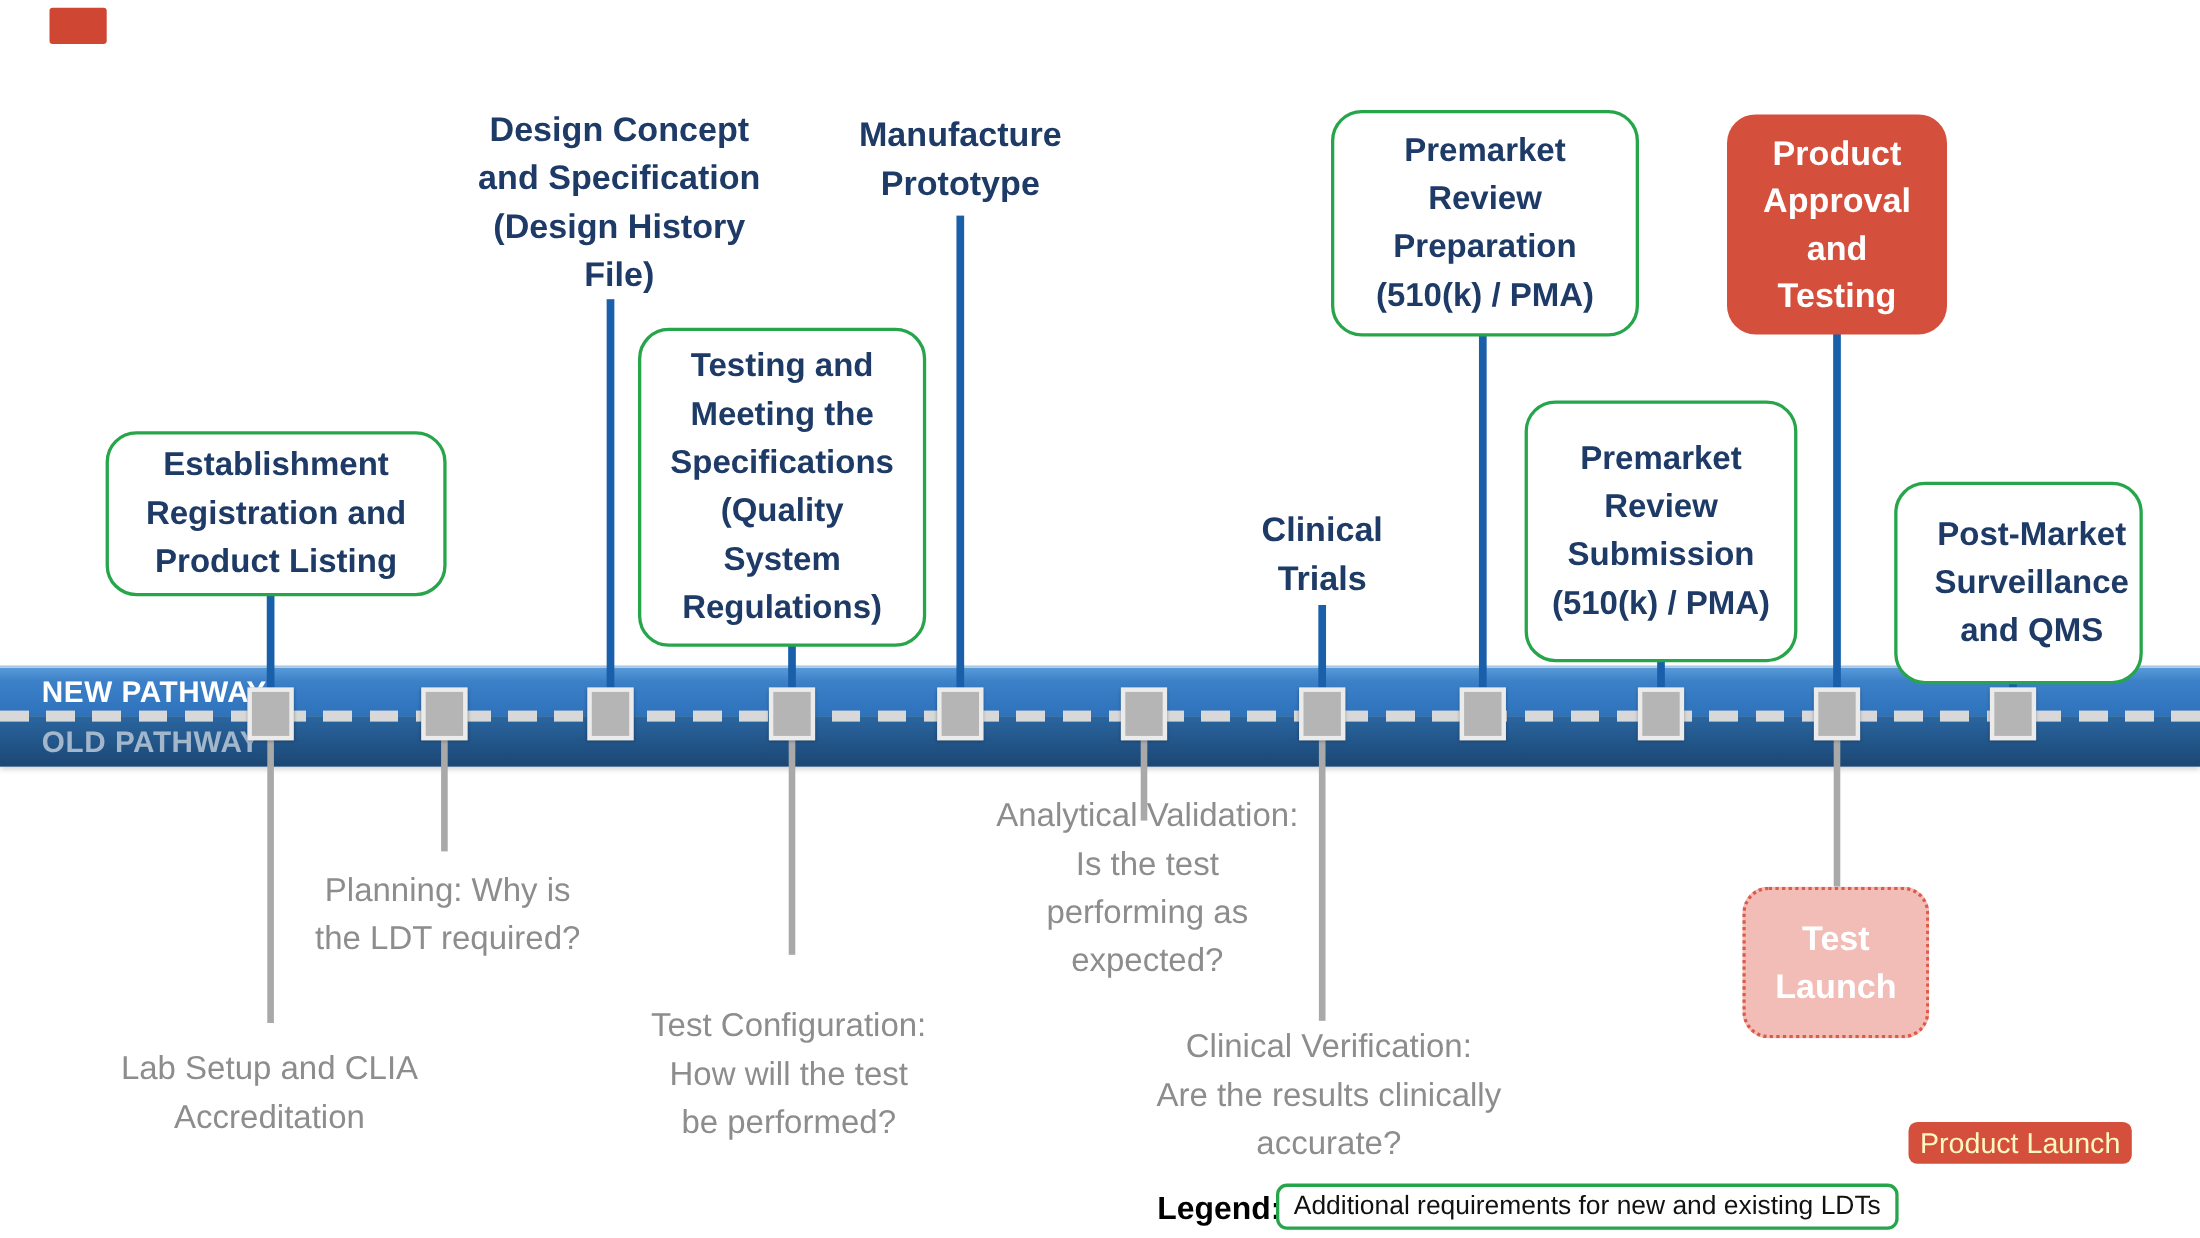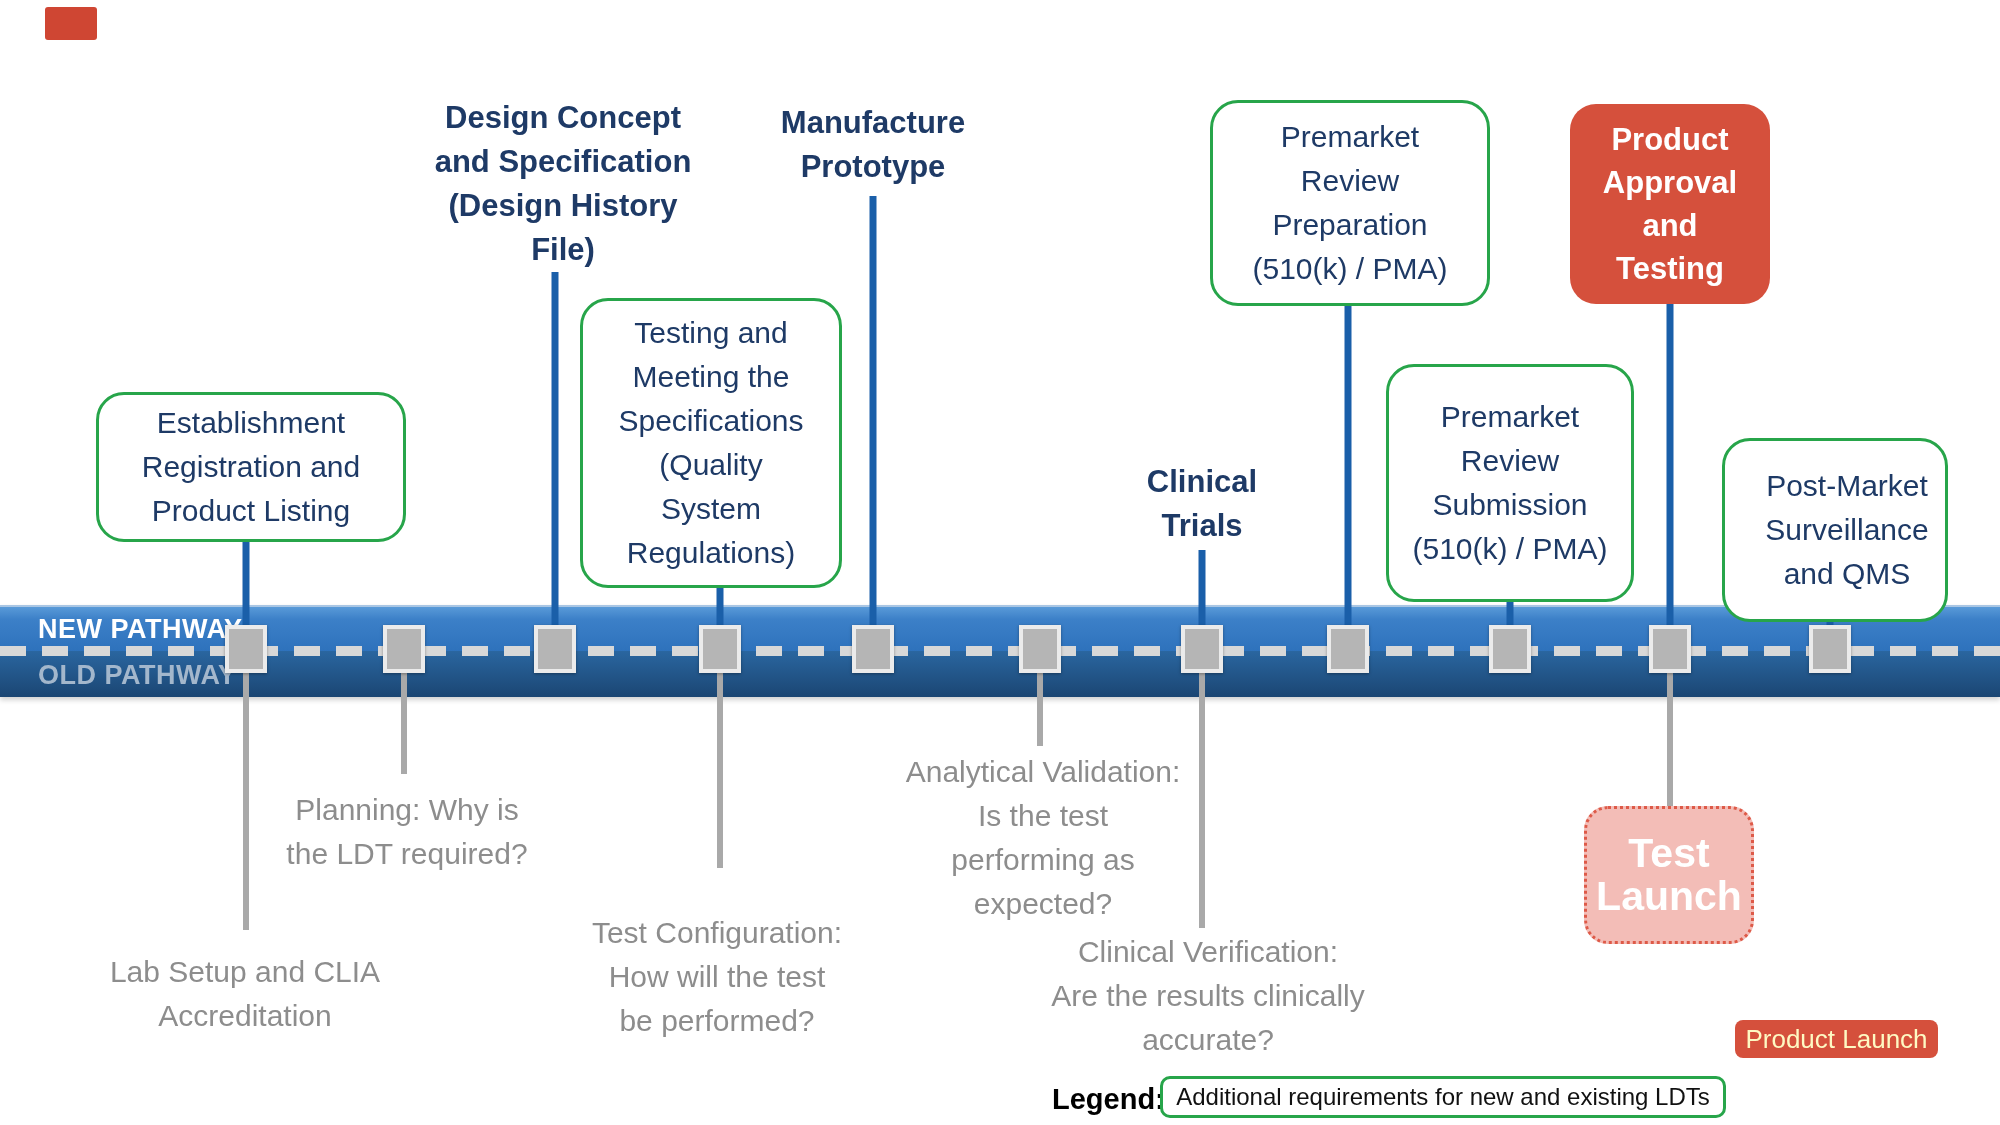--- a/index.html
+++ b/index.html
@@ -30,29 +30,29 @@
   .vline{position:absolute;transform:translateX(-50%);}
   .vline.blue{width:7px;background:#1a5fa9;}
   .vline.gray{width:6px;background:#a9a9a9;}
 
   
   .toplabel{position:absolute;color:#1e3a66;font-weight:600;font-size:31px;
         line-height:44px;text-align:center;white-space:pre-line;}
   .botlabel{position:absolute;color:#8d8d8d;font-weight:400;font-size:30px;
         line-height:44px;text-align:center;white-space:pre-line;}
   .gbox{position:absolute;background:#fff;border:3px solid #27a54a;border-radius:28px;
-        color:#1e3a66;font-weight:400;font-size:30px;line-height:44px;text-align:center;
+        color:#1e3a66;font-weight:700;font-size:30px;line-height:44px;text-align:center;
         white-space:pre-line;display:flex;align-items:center;justify-content:center;
         box-sizing:border-box;}
   .redbox{position:absolute;background:#d5503c;border-radius:26px;color:#fff;
         font-weight:700;font-size:31px;line-height:43px;text-align:center;
         white-space:pre-line;display:flex;align-items:center;justify-content:center;
         box-sizing:border-box;}
   .pinkbox{position:absolute;background:#f3bdb7;border:3px dotted #de5a48;border-radius:24px;
-        color:#fff;font-weight:700;font-size:41px;line-height:43px;text-align:center;
+        color:#fff;font-weight:700;font-size:31px;line-height:43px;text-align:center;
         white-space:pre-line;display:flex;align-items:center;justify-content:center;
         box-sizing:border-box;}
 
   
   .legend-title{position:absolute;left:1052px;top:1083px;color:#000;
         font-weight:700;font-size:29px;}
   .legend-green{position:absolute;left:1160px;top:1076px;width:566px;height:42px;
         background:#fff;border:3px solid #27a54a;border-radius:10px;color:#111;
         font-size:24px;display:flex;align-items:center;justify-content:center;
         box-sizing:border-box;}
@@ -152,21 +152,21 @@
   <div class="botlabel" style="left:75px;top:950px;width:340px;">Lab Setup and CLIA
 Accreditation</div>
 
   <div class="botlabel" style="left:247px;top:788px;width:320px;">Planning: Why is
 the LDT required?</div>
 
   <div class="botlabel" style="left:552px;top:911px;width:330px;text-align:center;">Test Configuration:
 How will the test
 be performed?</div>
 
-  <div class="botlabel" style="left:878px;top:750px;width:330px;">Analytical Validation:
+  <div class="botlabel" style="left:878px;top:720px;width:330px;">Analytical Validation:
 Is the test
 performing as
 expected?</div>
 
   <div class="botlabel" style="left:1018px;top:930px;width:380px;">Clinical Verification:
 Are the results clinically
 accurate?</div>
 
   <div class="pinkbox" style="left:1584px;top:806px;width:170px;height:138px;">Test
 Launch</div>

